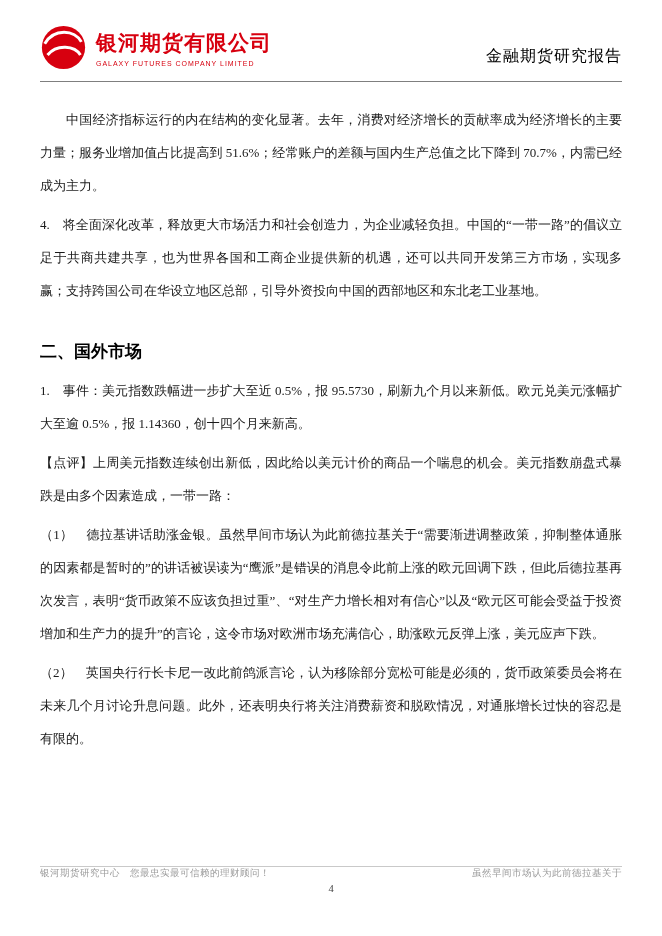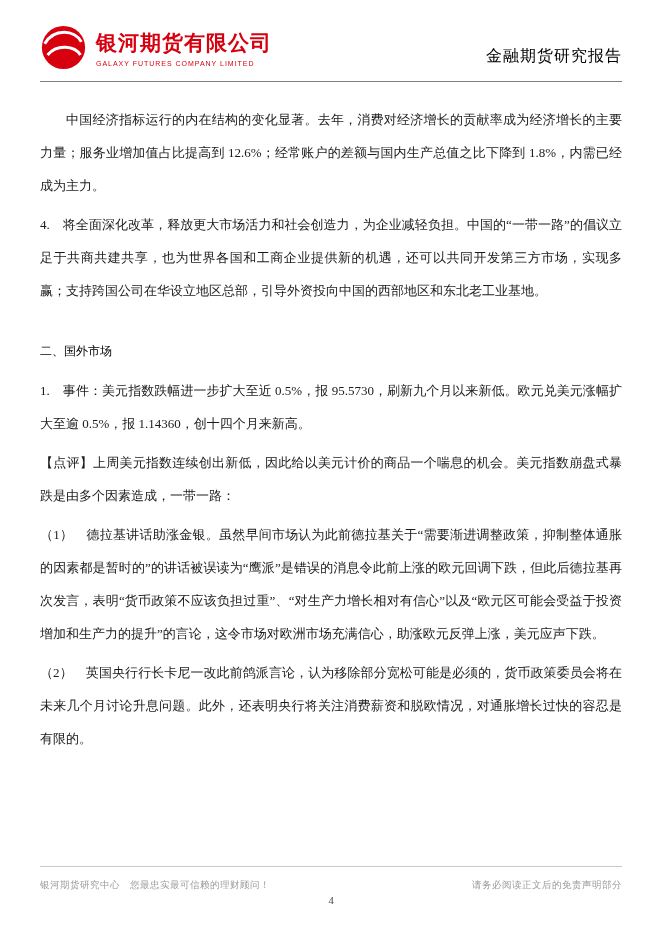--- a/index.html
+++ b/index.html
@@ -13,24 +13,24 @@
   .brand{display:flex;align-items:center;gap:9px;}
   .logo{width:47px;height:47px;flex:none;}
   .brand-cn{color:#d7000f;font-size:21px;font-weight:700;letter-spacing:1px;font-family:"Liberation Sans","DejaVu Sans",sans-serif;}
   .brand-en{color:#d7000f;font-size:7px;letter-spacing:0.14em;margin-top:3px;white-space:nowrap;font-family:"Liberation Sans","DejaVu Sans",sans-serif;}
   .report-title{font-size:16px;font-weight:400;color:#000;padding-bottom:4px;letter-spacing:1px;}
 
   
   .content{padding:8px 40px 0;font-size:13px;line-height:33px;color:#1a1a1a;text-align:justify;}
   .para{margin:0 0 6px;}
   .para.indent{text-indent:2em;}
-  .heading{font-size:12px;font-weight:400;color:#000;margin:28px 0 6px;line-height:33px;}
+  .heading{font-size:17px;font-weight:700;color:#000;margin:28px 0 6px;line-height:33px;}
 
   
-  .footer{position:absolute;left:40px;right:40px;top:866px;border-top:1px solid #c9c9c9;padding-top:12px;font-family:"Liberation Sans","DejaVu Sans",sans-serif;}
+  .footer{position:absolute;left:40px;right:40px;top:866px;border-top:1px solid #c9c9c9;padding-top:0;font-family:"Liberation Sans","DejaVu Sans",sans-serif;}
   .footer-row{display:flex;justify-content:space-between;font-size:9.5px;color:#9a9a9a;letter-spacing:0.5px;}
   .page-num{text-align:center;font-size:10.5px;color:#444;margin-top:3px;font-family:"Liberation Serif","DejaVu Serif",serif;}
 </style>
 </head>
 <body>
 
 <div class="page">
 
   <header class="header">
     <div class="header-row">
@@ -43,30 +43,30 @@
         <div class="brand-text">
           <div class="brand-cn">银河期货有限公司</div>
           <div class="brand-en">GALAXY FUTURES COMPANY LIMITED</div>
         </div>
       </div>
       <div class="report-title">金融期货研究报告</div>
     </div>
   </header>
 
   <main class="content">
-    <p class="para indent">中国经济指标运行的内在结构的变化显著。去年，消费对经济增长的贡献率成为经济增长的主要力量；服务业增加值占比提高到 12.6%；经常账户的差额与国内生产总值之比下降到 1.8%，内需已经成为主力。</p>
+    <p class="para indent">中国经济指标运行的内在结构的变化显著。去年，消费对经济增长的贡献率成为经济增长的主要力量；服务业增加值占比提高到 51.6%；经常账户的差额与国内生产总值之比下降到 70.7%，内需已经成为主力。</p>
     <p class="para">4.　将全面深化改革，释放更大市场活力和社会创造力，为企业减轻负担。中国的“一带一路”的倡议立足于共商共建共享，也为世界各国和工商企业提供新的机遇，还可以共同开发第三方市场，实现多赢；支持跨国公司在华设立地区总部，引导外资投向中国的西部地区和东北老工业基地。</p>
     <h2 class="heading">二、国外市场</h2>
     <p class="para">1.　事件：美元指数跌幅进一步扩大至近 0.5%，报 95.5730，刷新九个月以来新低。欧元兑美元涨幅扩大至逾 0.5%，报 1.14360，创十四个月来新高。</p>
     <p class="para">【点评】上周美元指数连续创出新低，因此给以美元计价的商品一个喘息的机会。美元指数崩盘式暴跌是由多个因素造成，一带一路：</p>
     <p class="para">（1）　德拉基讲话助涨金银。虽然早间市场认为此前德拉基关于“需要渐进调整政策，抑制整体通胀的因素都是暂时的”的讲话被误读为“鹰派”是错误的消息令此前上涨的欧元回调下跌，但此后德拉基再次发言，表明“货币政策不应该负担过重”、“对生产力增长相对有信心”以及“欧元区可能会受益于投资增加和生产力的提升”的言论，这令市场对欧洲市场充满信心，助涨欧元反弹上涨，美元应声下跌。</p>
     <p class="para">（2）　英国央行行长卡尼一改此前鸽派言论，认为移除部分宽松可能是必须的，货币政策委员会将在未来几个月讨论升息问题。此外，还表明央行将关注消费薪资和脱欧情况，对通胀增长过快的容忍是有限的。</p>
   </main>
 
   <footer class="footer">
     <div class="footer-row">
       <span class="footer-left">银河期货研究中心　您最忠实最可信赖的理财顾问！</span>
-      <span class="footer-right">请务必阅读正文后的免责声明部分</span>
+      <span class="footer-right">虽然早间市场认为此前德拉基关于</span>
     </div>
     <div class="page-num">4</div>
   </footer>
 
 </div>
 
 </body></html>

